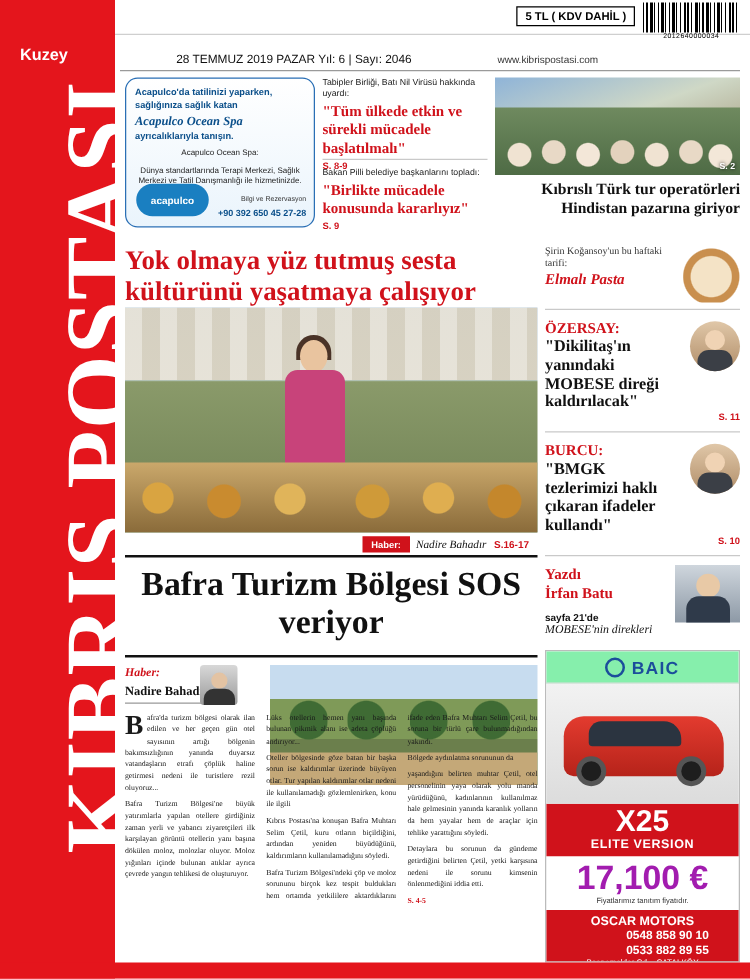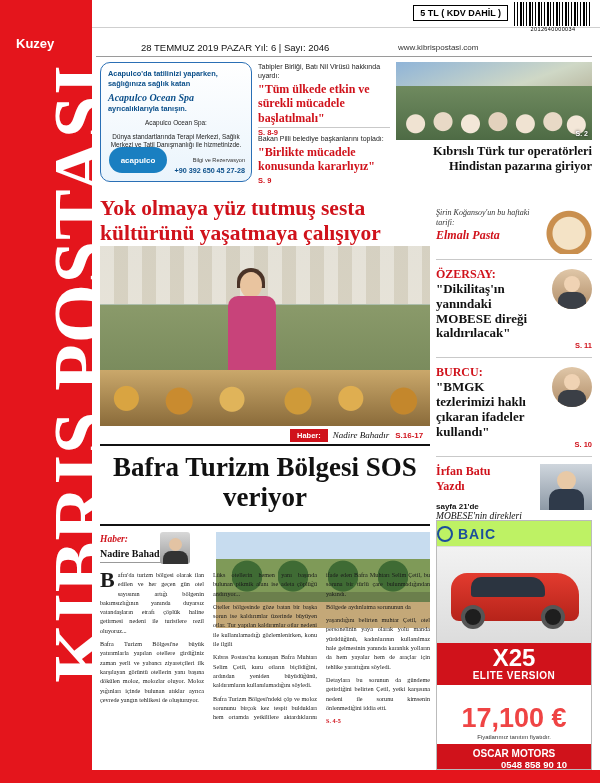--- a/index.html
+++ b/index.html
@@ -245,21 +245,21 @@
   .cols .dropcap::first-letter {
     float:left; font-size:22px; line-height:18px; font-weight:bold; padding-right:3px; padding-top:1px;
   }
   .col3-note { color:#d0121b; font-weight:bold; }
 
   
   .rail { position:absolute; left:436px; top:196px; width:156px; }
   .rail-sep { height:1px; background:#c9c9c9; margin:7px 0; }
   .rail-item { position:relative; }
   .rail-kicker {
-    font-family:"Liberation Serif", serif; font-size:8px; color:#333; font-style:italic; line-height:1.25;margin-top:12px;
+    font-family:"Liberation Serif", serif; font-size:8px; color:#333; line-height:1.25;
   }
   .rail-hl {
     font-family:"Liberation Serif", serif; font-weight:bold; font-size:13px; line-height:1.14; color:#111;
   }
   .rail-name { font-family:"Liberation Serif", serif; font-weight:bold; font-size:12px; color:#d0121b; }
   .rail-pg { font-family:"Liberation Sans", sans-serif; font-size:7.5px; font-weight:bold; color:#d0121b; text-align:right; }
   .rail-thumb {
     position:absolute; right:0; top:2px; width:40px; height:40px; border-radius:50%;
     background:linear-gradient(#e0c7a8,#b08d68); overflow:hidden;
   }
@@ -278,22 +278,22 @@
   .rail-italic {
     font-family:"Liberation Serif", serif; font-style:italic; font-size:9.5px; color:#111; text-align:left; line-height:1.25;
   }
 
   
   .car-ad {
     position:absolute; left:436px; top:520px; width:156px; height:250px;
     border:1px solid #bbb; background:#fff; overflow:hidden;
   }
   .baic-bar {
-    height:26px; background:#bef264; border-bottom:1px solid #ddd;
-    display:flex; align-items:center; gap:5px;
+    height:26px; background:#86efac; border-bottom:1px solid #ddd;
+    display:flex; align-items:center; justify-content:center; gap:5px;
   }
   .baic-logo {
     width:16px; height:16px; border-radius:50%; border:2px solid #1b4e9b;
   }
   .baic-text { font-family:"Liberation Sans", sans-serif; font-weight:bold; font-size:14px; color:#1b4e9b; letter-spacing:1px; }
   .car-img {
     position:relative; height:96px; background:linear-gradient(#f2f2f2,#dcdcdc);
   }
   .car-body {
     position:absolute; left:14px; top:26px; width:128px; height:48px;
@@ -306,21 +306,21 @@
   }
   .wheel { position:absolute; bottom:14px; width:24px; height:24px; border-radius:50%; background:#1e1e1e; border:4px solid #555; }
   .wheel.l { left:24px; } .wheel.r { right:26px; }
   .x25 {
     background:#d0121b; color:#fff; text-align:center; padding:3px 0 4px 0;
   }
   .x25 .m { font-family:"Liberation Sans", sans-serif; font-weight:bold; font-size:24px; line-height:1; }
   .x25 .s { font-family:"Liberation Sans", sans-serif; font-weight:bold; font-size:10px; letter-spacing:.5px; }
   .price {
     text-align:center; font-family:"Liberation Sans", sans-serif; font-weight:bold;
-    font-size:27px; color:#ef4444; line-height:1.1; padding-top:19px;
+    font-size:27px; color:#a21caf; line-height:1.1; padding-top:3px;
   }
   .price-note { text-align:center; font-family:"Liberation Sans", sans-serif; font-size:6px; color:#333; }
   .dealer {
     margin-top:4px; background:#d0121b; color:#fff; text-align:center; padding:4px 0 6px 0;
   }
   .dealer .d1 { font-family:"Liberation Sans", sans-serif; font-weight:bold; font-size:10px; }
   .dealer .d2 { font-family:"Liberation Sans", sans-serif; font-size:6.5px; line-height:1.5; }
   .dealer .d3 { font-family:"Liberation Sans", sans-serif; font-weight:bold; font-size:9.5px; line-height:1.25;margin-left:40px;}
 
   
@@ -461,22 +461,22 @@
       <div class="rail-pg">S. 10</div>
     </div>
 
     <div class="rail-sep"></div>
 
     <div class="rail-item" style="height:66px;">
       <div class="rail-author-photo">
         <div class="h3"></div>
         <div class="b3"></div>
       </div>
+      <div class="rail-name">Yazdı</div>
       <div class="rail-name">İrfan Batu</div>
-      <div class="rail-name">Yazdı</div>
       <div style="margin-top:8px;font-family:'Liberation Sans',sans-serif;font-size:8px;font-weight:bold;color:#111;">sayfa 21'de</div>
       <div class="rail-italic">MOBESE'nin direkleri</div>
     </div>
   </div>
 
   <div class="car-ad">
     <div class="baic-bar">
       <span class="baic-logo"></span>
       <span class="baic-text">BAIC</span>
     </div>

